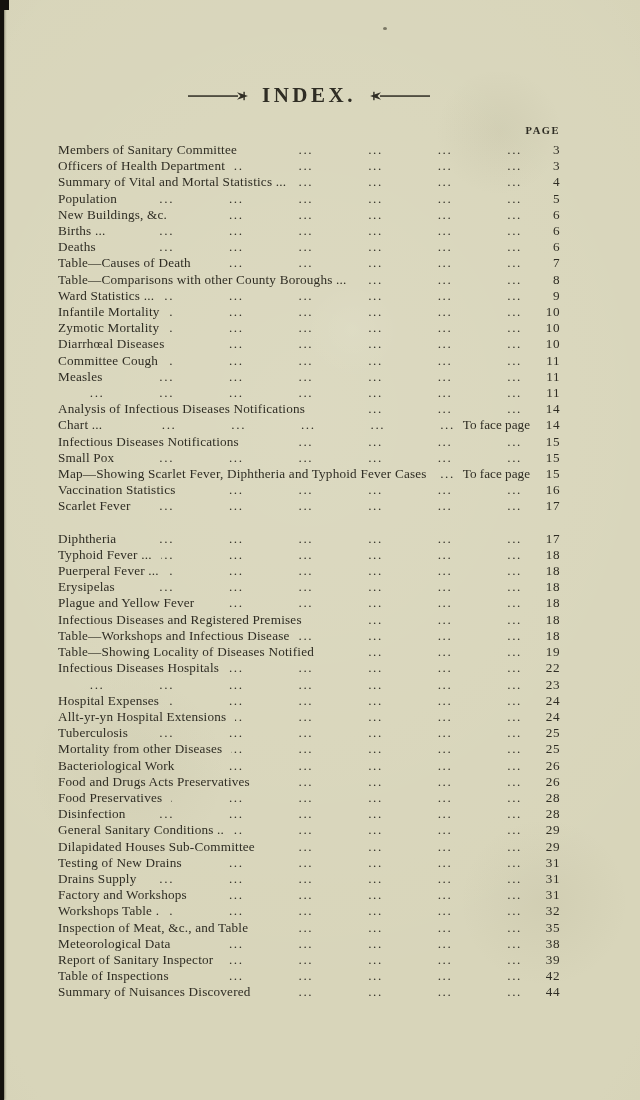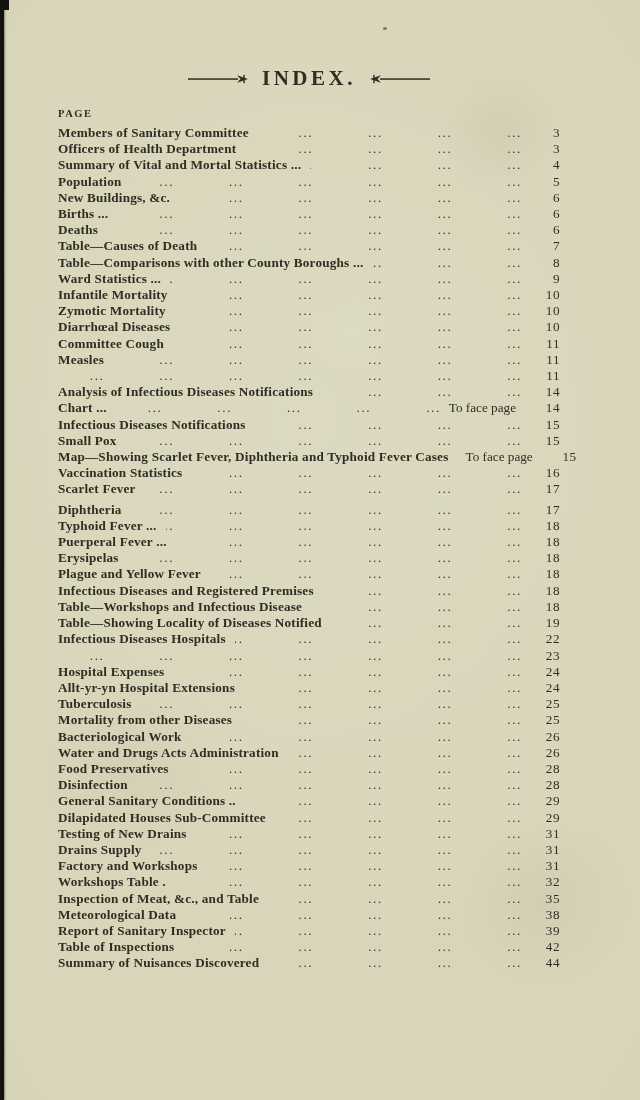--- a/index.html
+++ b/index.html
@@ -41,60 +41,61 @@
   .edge-corner{
     position:absolute;left:0;top:0;width:9px;height:10px;
     background:var(--edge);
   }
   .speck{
     position:absolute;left:383px;top:27px;width:4px;height:3px;
     border-radius:50%;background:rgba(45,42,30,0.55);
   }
   .content{
     position:relative;
-    padding:0 80px 0 58px;
+    padding:17px 80px 0 58px;
   }
   .title-row{
     margin:0;padding-top:66px;
     display:flex;align-items:center;justify-content:center;
     gap:10px;
   }
   .title-text{
     font-size:21px;font-weight:bold;
     letter-spacing:3.5px;
     white-space:nowrap;
   }
   .orn{flex:0 0 auto;display:block;}
   .orn.right{transform:scaleX(-1);}
   .page-head-row{
     margin-top:16px;
+    text-align:right;
     font-size:10.5px;font-weight:bold;letter-spacing:1.5px;
     line-height:14px;
   }
   .rows{
     margin-top:4px;
     font-size:13.2px;
     line-height:16.2px;
   }
   .row{
     display:flex;align-items:baseline;
     white-space:nowrap;
   }
-  .row.gap-before{margin-top:4px;}
-  .label{flex:0 0 auto;letter-spacing:0.2px;font-weight:bold;}
+  .row.gap-before{margin-top:16px;}
+  .label{flex:0 0 auto;letter-spacing:0.2px;}
   .leader{
     flex:1 1 auto;min-width:0;
     overflow:hidden;
     direction:rtl;
     margin:0 8px 0 9px;
     word-spacing:50px;
     letter-spacing:1.6px;
     color:#35332a;
   }
-  .facing{flex:0 0 auto;margin-right:14px;}
+  .facing{flex:0 0 auto;}
   .pagenum{
     flex:0 0 auto;min-width:30px;text-align:right;
     letter-spacing:0.5px;
   }
 </style>
 </head>
 <body>
 
 <div class="sheet">
   <div class="edge-strip"></div>
@@ -340,21 +341,21 @@
 
     <span class="pagenum">25</span>
   </div>
         <div class="row">
     <span class="label">Bacteriological Work</span>
     <span class="leader" aria-hidden="true">... ... ... ... ... ... ... ... ... ... ... ...</span>
 
     <span class="pagenum">26</span>
   </div>
         <div class="row">
-    <span class="label">Water and Drugs Acts Administration</span>
+    <span class="label">Food and Drugs Acts Preservatives</span>
     <span class="leader" aria-hidden="true">... ... ... ... ... ... ... ... ... ... ... ...</span>
 
     <span class="pagenum">26</span>
   </div>
         <div class="row">
     <span class="label">Food Preservatives</span>
     <span class="leader" aria-hidden="true">... ... ... ... ... ... ... ... ... ... ... ...</span>
 
     <span class="pagenum">28</span>
   </div>

